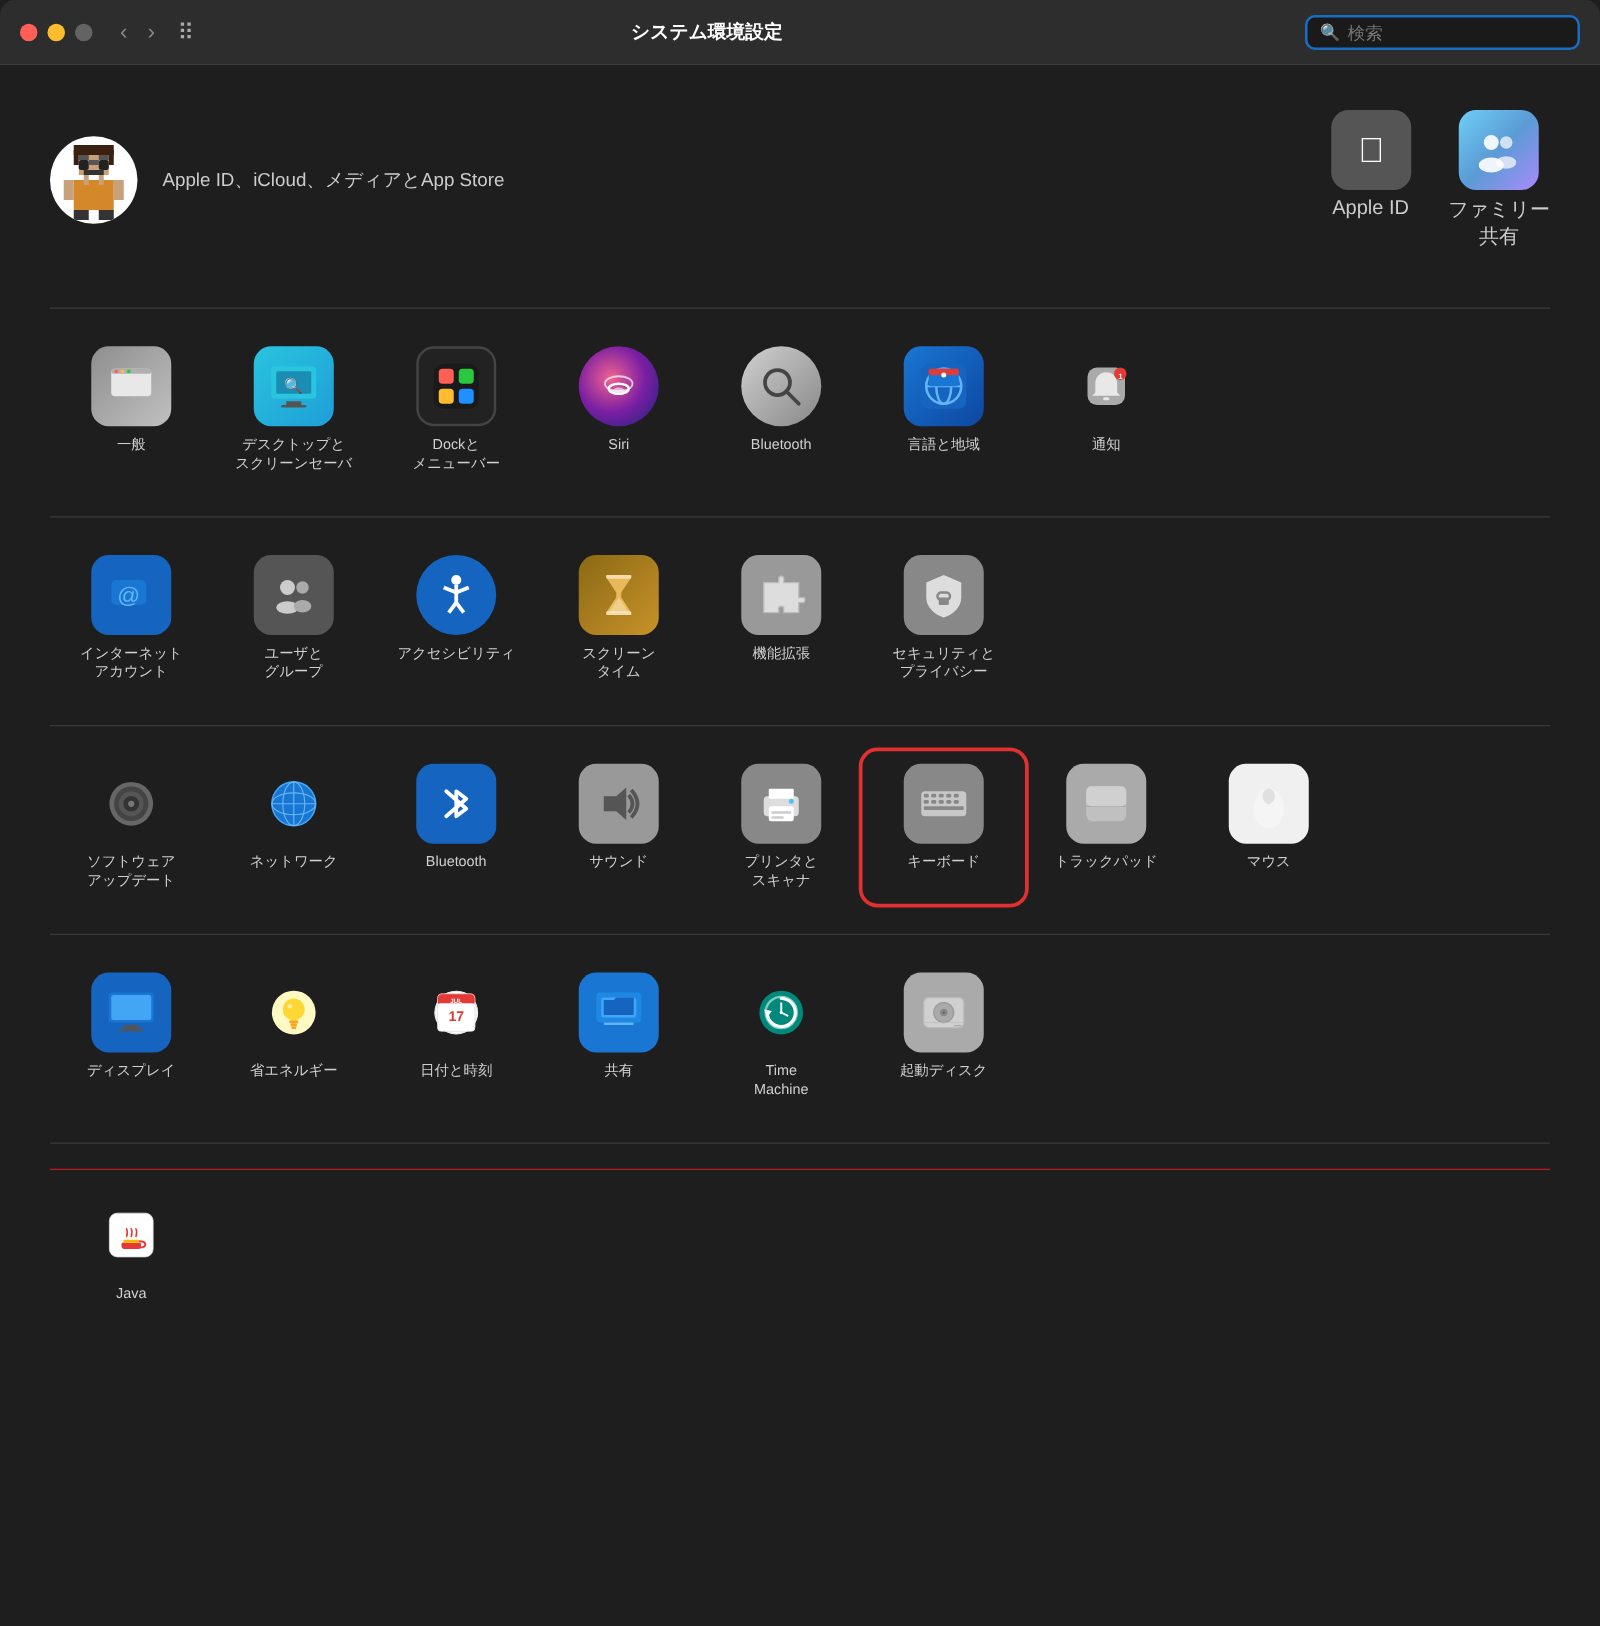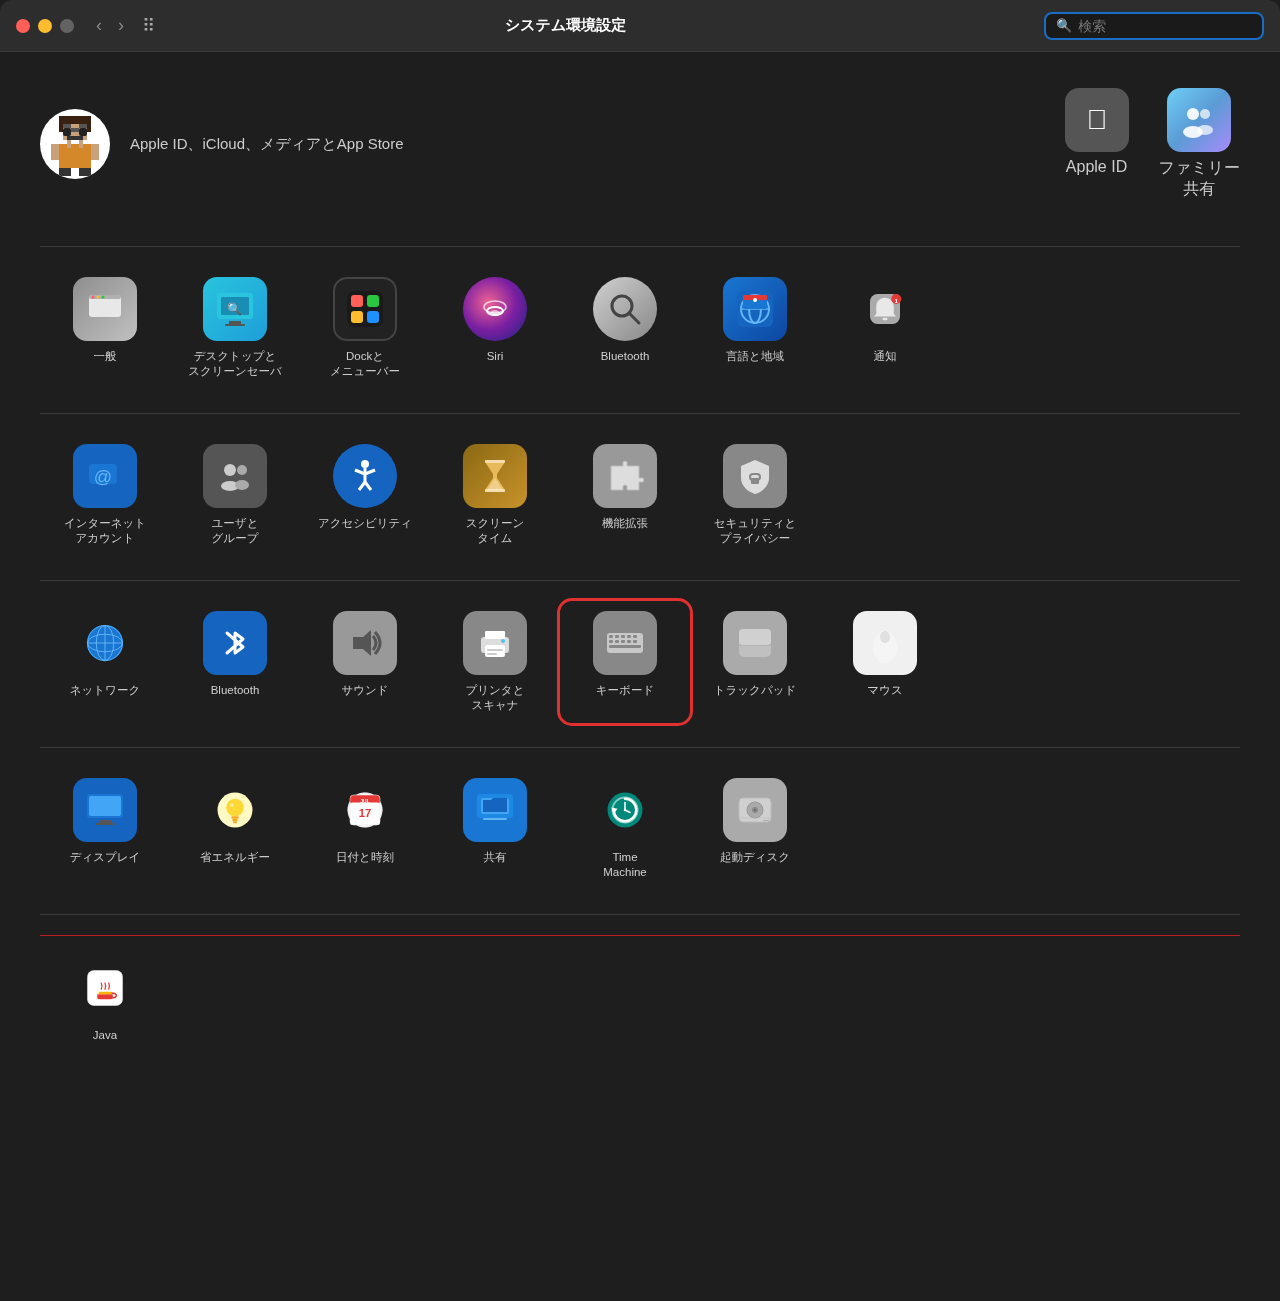--- a/index.html
+++ b/index.html
@@ -484,20 +484,32 @@
       </div>
 
     </div>
   </div>
 
   <div class="separator"></div>
 
   <div class="prefs-section">
     <div class="prefs-grid">
 
+      <div class="pref-item">
+        <div class="pref-icon" style="width:64px;height:64px;">
+          <svg width="64" height="64" viewBox="0 0 64 64">
+            <circle cx="32" cy="32" r="28" fill="#666"></circle>
+            <circle cx="32" cy="32" r="22" fill="#444"></circle>
+            <circle cx="32" cy="32" r="16" fill="#555"></circle>
+            <circle cx="32" cy="32" r="10" fill="#333"></circle>
+            <circle cx="32" cy="32" r="4" fill="#777"></circle>
+          </svg>
+        </div>
+        <span class="pref-label">ソフトウェア<br>アップデート</span>
+      </div>
 
       <div class="pref-item">
         <div class="pref-icon" style="width:64px;height:64px;">
           <svg width="64" height="64" viewBox="0 0 64 64">
             <circle cx="32" cy="32" r="28" fill="#1976d2"></circle>
             <circle cx="32" cy="32" r="28" fill="none" stroke="#42a5f5" stroke-width="2"></circle>
 
             <ellipse cx="32" cy="32" rx="28" ry="14" fill="none" stroke="#64b5f6" stroke-width="1.5"></ellipse>
             <ellipse cx="32" cy="32" rx="14" ry="28" fill="none" stroke="#64b5f6" stroke-width="1.5"></ellipse>
             <line x1="4" y1="32" x2="60" y2="32" stroke="#64b5f6" stroke-width="1.5"></line>

